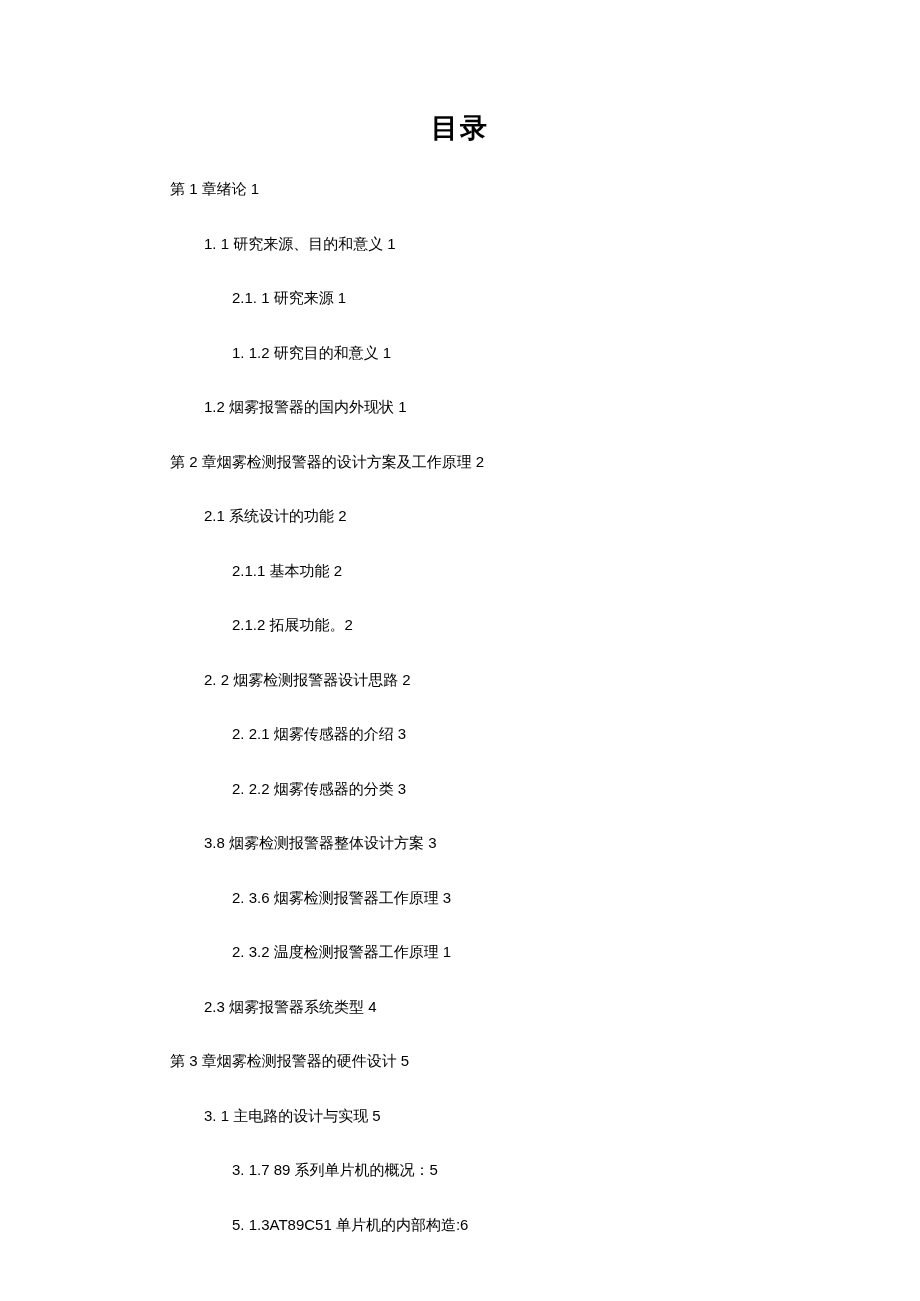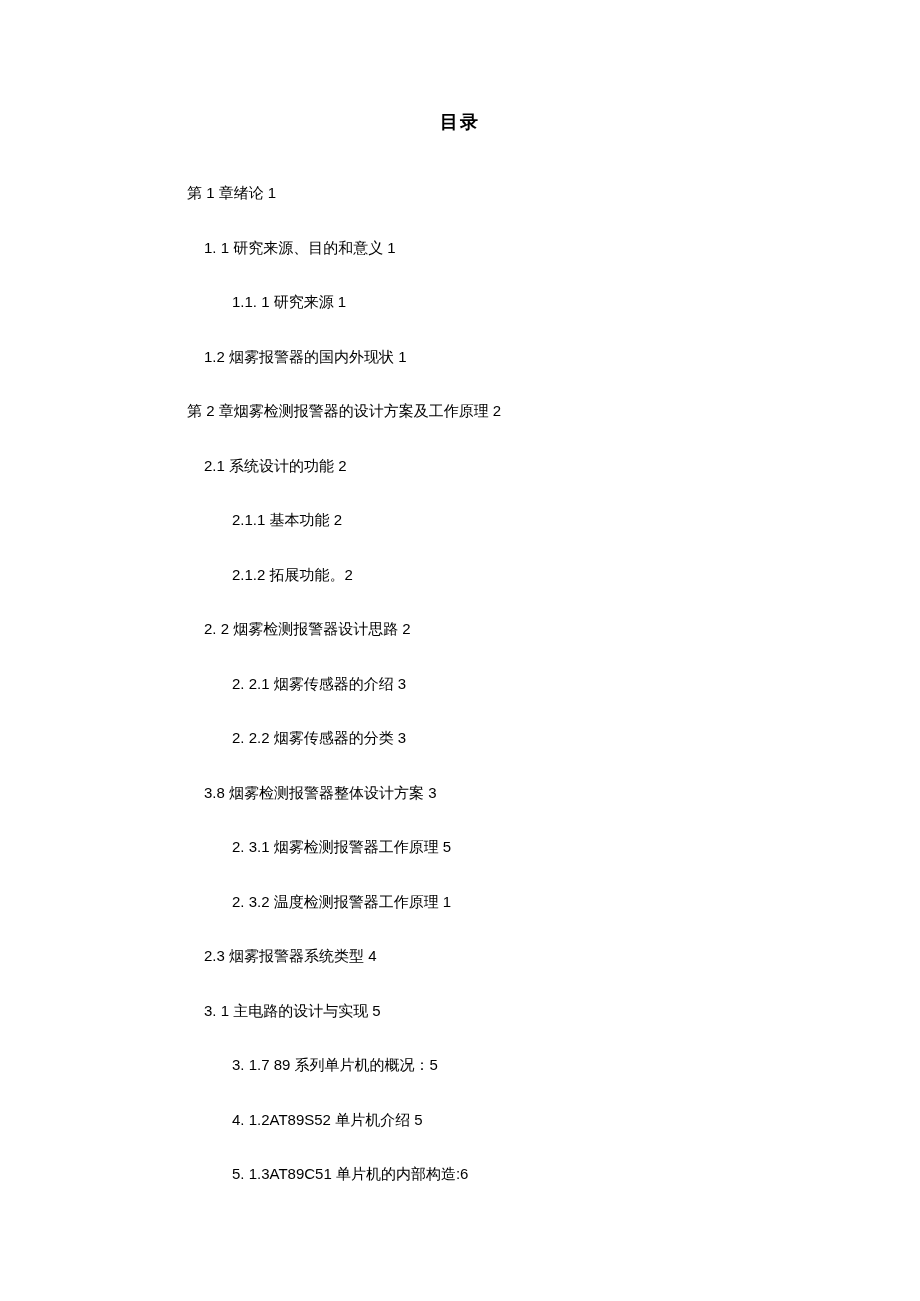--- a/index.html
+++ b/index.html
@@ -10,31 +10,31 @@
     body {
       background: #ffffff;
       width: 920px;
       height: 1301px;
       font-family: "SimSun", "宋体", serif;
       color: #000000;
       padding: 110px 170px 80px 170px;
     }
     .title {
       text-align: center;
-      font-size: 18px;
+      font-size: 27px;
       font-family: "SimSun", "宋体", serif;
-      margin-bottom: 48px;
+      margin-bottom: 32px;
       letter-spacing: 2px;
     }
     .toc {
       font-size: 15px;
       line-height: 1.5;
     }
     .level-1 {
-      margin-left: 17px;
+      margin-left: 0;
       margin-bottom: 32px;
     }
     .level-2 {
       margin-left: 34px;
       margin-bottom: 32px;
     }
     .level-3 {
       margin-left: 62px;
       margin-bottom: 32px;
     }
@@ -43,31 +43,32 @@
     }
   </style>
 </head>
 <body>
 
 <h1 class="title">目录</h1>
 
 <div class="toc">
   <div class="toc-entry level-1">第 1 章绪论 1</div>
   <div class="toc-entry level-2">1.  1 研究来源、目的和意义 1</div>
-  <div class="toc-entry level-3">1.1.  1 研究来源 1</div>
+  <div class="toc-entry level-3">2.1.  1 研究来源 1</div>
+  <div class="toc-entry level-3">1.  1.2 研究目的和意义 1</div>
   <div class="toc-entry level-2">1.2 烟雾报警器的国内外现状 1</div>
   <div class="toc-entry level-1">第 2 章烟雾检测报警器的设计方案及工作原理 2</div>
   <div class="toc-entry level-2">2.1   系统设计的功能 2</div>
   <div class="toc-entry level-3">2.1.1    基本功能 2</div>
   <div class="toc-entry level-3">2.1.2    拓展功能。2</div>
   <div class="toc-entry level-2">2.  2 烟雾检测报警器设计思路 2</div>
   <div class="toc-entry level-3">2.  2.1 烟雾传感器的介绍 3</div>
   <div class="toc-entry level-3">2.  2.2 烟雾传感器的分类 3</div>
   <div class="toc-entry level-2">3.8 烟雾检测报警器整体设计方案 3</div>
-  <div class="toc-entry level-3">2.  3.1 烟雾检测报警器工作原理 5</div>
+  <div class="toc-entry level-3">2.  3.6 烟雾检测报警器工作原理 3</div>
   <div class="toc-entry level-3">2.  3.2 温度检测报警器工作原理 1</div>
   <div class="toc-entry level-2">2.3 烟雾报警器系统类型 4</div>
+  <div class="toc-entry level-1">第 3 章烟雾检测报警器的硬件设计 5</div>
   <div class="toc-entry level-2">3.  1 主电路的设计与实现 5</div>
   <div class="toc-entry level-3">3.  1.7   89 系列单片机的概况：5</div>
-  <div class="toc-entry level-3">4.  1.2AT89S52 单片机介绍 5</div>
   <div class="toc-entry level-3">5.  1.3AT89C51 单片机的内部构造:6</div>
 
 </div>
 
 </body></html>

